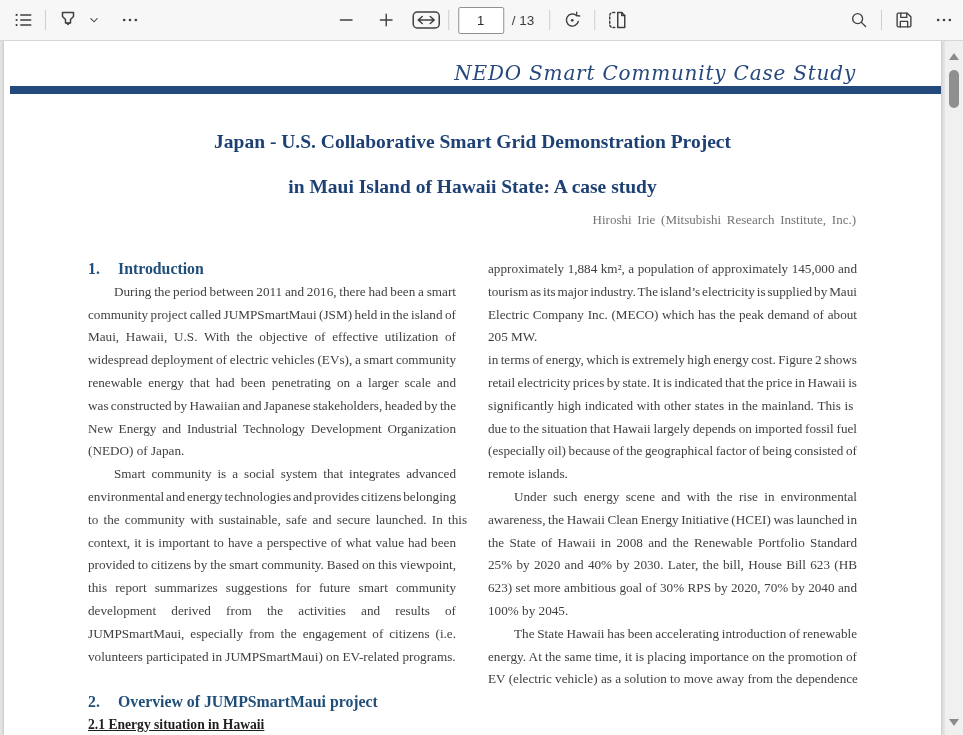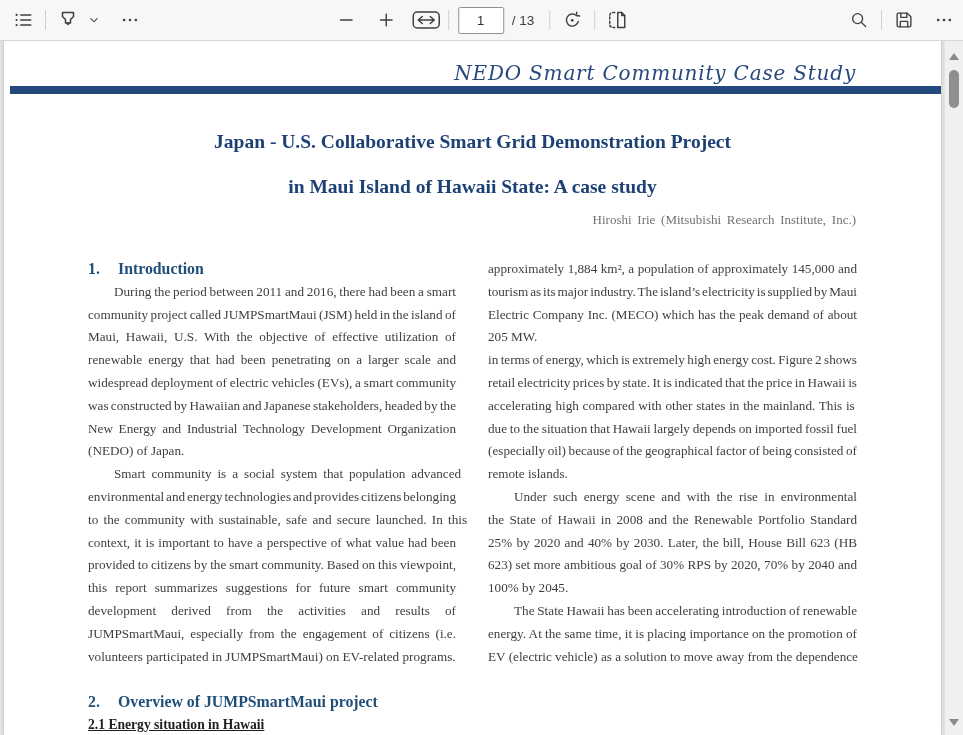--- a/index.html
+++ b/index.html
@@ -218,26 +218,26 @@
     <div class="doc-title l2">in Maui Island of Hawaii State: A case study</div>
     <div class="doc-author">Hiroshi Irie (Mitsubishi Research Institute, Inc.)</div>
     <div class="col col-left">
         <div class="h-row">
           <span class="h-num">1.</span>
           <span>Introduction</span>
         </div>
         <div class="line ind"><span style="display: inline; word-spacing: -0.491477px;">During the period between 2011 and 2016, there had been a smart</span></div>
         <div class="line"><span style="display: inline; word-spacing: -0.826389px;">community project called JUMPSmartMaui (JSM) held in the island of</span></div>
         <div class="line"><span style="display: inline; word-spacing: 3.44271px;">Maui, Hawaii, U.S. With the objective of effective utilization of</span></div>
+        <div class="line"><span style="display: inline; word-spacing: -0.462891px;">widespread deployment of electric vehicles (EVs), a smart community</span></div>
         <div class="line"><span style="display: inline; word-spacing: 2.72344px;">renewable energy that had been penetrating on a larger scale and</span></div>
-        <div class="line"><span style="display: inline; word-spacing: -0.462891px;">widespread deployment of electric vehicles (EVs), a smart community</span></div>
         <div class="line"><span style="display: inline; word-spacing: -0.939236px;">was constructed by Hawaiian and Japanese stakeholders, headed by the</span></div>
         <div class="line"><span style="display: inline; word-spacing: 2.40104px;">New Energy and Industrial Technology Development Organization</span></div>
         <div class="line"><span>(NEDO) of Japan.</span></div>
-        <div class="line ind"><span style="display: inline; word-spacing: 2.64648px;">Smart community is a social system that population advanced</span></div>
+        <div class="line ind"><span style="display: inline; word-spacing: 2.64648px;">Smart community is a social system that integrates advanced</span></div>
         <div class="line"><span style="display: inline; word-spacing: -1.4375px;">environmental and energy technologies and provides citizens belonging</span></div>
         <div class="line"><span style="display: inline; word-spacing: 1.94687px;">to the community with sustainable, safe and secure launched. In this</span></div>
         <div class="line"><span style="display: inline; word-spacing: 0.729167px;">context, it is important to have a perspective of what value had been</span></div>
         <div class="line"><span style="display: inline; word-spacing: -0.4px;">provided to citizens by the smart community. Based on this viewpoint,</span></div>
         <div class="line"><span style="display: inline; word-spacing: 4.80134px;">this report summarizes suggestions for future smart community</span></div>
         <div class="line"><span style="display: inline; word-spacing: 11.9219px;">development derived from the activities and results of</span></div>
         <div class="line"><span style="display: inline; word-spacing: 2.66071px;">JUMPSmartMaui, especially from the engagement of citizens (i.e.</span></div>
         <div class="line"><span>volunteers participated in JUMPSmartMaui) on EV-related programs.</span></div>
         <div class="spacer-row"></div>
         <div class="h-row">
@@ -246,25 +246,26 @@
         </div>
         <div class="sub">2.1 Energy situation in Hawaii</div>
       </div>
     <div class="col col-right">
         <div class="line"><span style="display: inline; word-spacing: 0.169922px;">approximately 1,884 km², a population of approximately 145,000 and</span></div>
         <div class="line"><span style="display: inline; word-spacing: -1.38494px;">tourism as its major industry. The island’s electricity is supplied by Maui</span></div>
         <div class="line"><span style="display: inline; word-spacing: 0.3875px;">Electric Company Inc. (MECO) which has the peak demand of about</span></div>
         <div class="line"><span>205 MW.</span></div>
         <div class="line"><span style="display: inline; word-spacing: -0.880208px;">in terms of energy, which is extremely high energy cost. Figure 2 shows</span></div>
         <div class="line"><span style="display: inline; word-spacing: -0.798077px;">retail electricity prices by state. It is indicated that the price in Hawaii is</span></div>
-        <div class="line"><span style="display: inline; word-spacing: 0.407813px;">accelerating high compared with other states in the mainland. This is</span></div>
+        <div class="line"><span style="display: inline; word-spacing: 0.407813px;">significantly high indicated with other states in the mainland. This is</span></div>
         <div class="line"><span style="display: inline; word-spacing: -0.492898px;">due to the situation that Hawaii largely depends on imported fossil fuel</span></div>
         <div class="line"><span style="display: inline; word-spacing: -0.74375px;">(especially oil) because of the geographical factor of being consisted of</span></div>
         <div class="line"><span>remote islands.</span></div>
         <div class="line ind"><span style="display: inline; word-spacing: 3.02257px;">Under such energy scene and with the rise in environmental</span></div>
+        <div class="line"><span style="display: inline; word-spacing: -0.720486px;">awareness, the Hawaii Clean Energy Initiative (HCEI) was launched in</span></div>
         <div class="line"><span style="display: inline; word-spacing: 2.03437px;">the State of Hawaii in 2008 and the Renewable Portfolio Standard</span></div>
         <div class="line"><span style="display: inline; word-spacing: 0.981971px;">25% by 2020 and 40% by 2030. Later, the bill, House Bill 623 (HB</span></div>
         <div class="line"><span style="display: inline; word-spacing: 0.0949519px;">623) set more ambitious goal of 30% RPS by 2020, 70% by 2040 and</span></div>
         <div class="line"><span>100% by 2045.</span></div>
         <div class="line ind"><span style="display: inline; word-spacing: -0.515625px;">The State Hawaii has been accelerating introduction of renewable</span></div>
         <div class="line"><span style="display: inline; word-spacing: -0.0455729px;">energy. At the same time, it is placing importance on the promotion of</span></div>
         <div class="line"><span>EV (electric vehicle) as a solution to move away from the dependence</span></div>
       </div>
   </div>
 </div>

